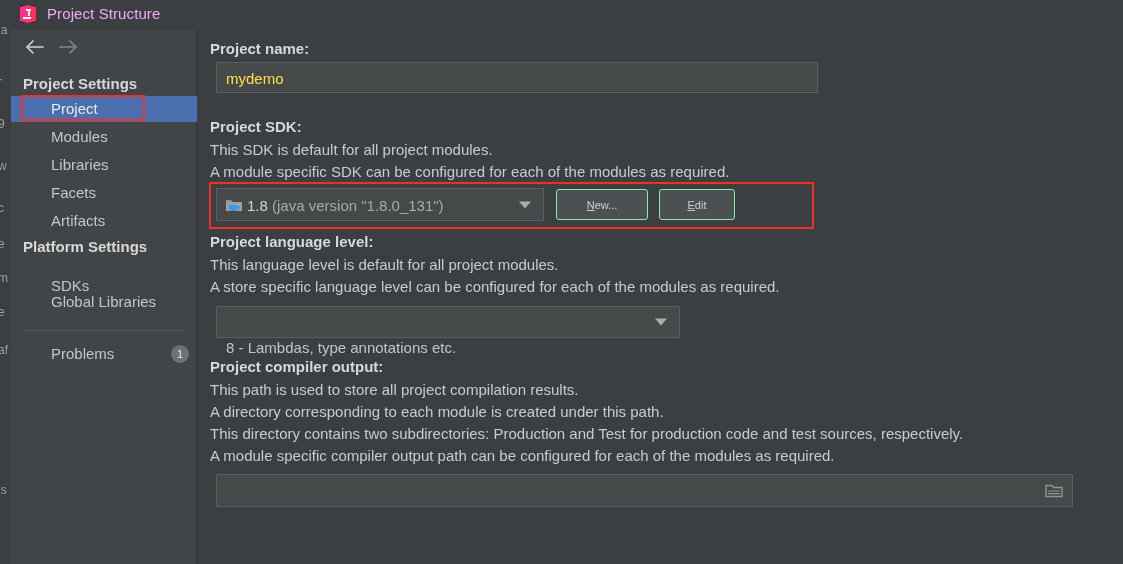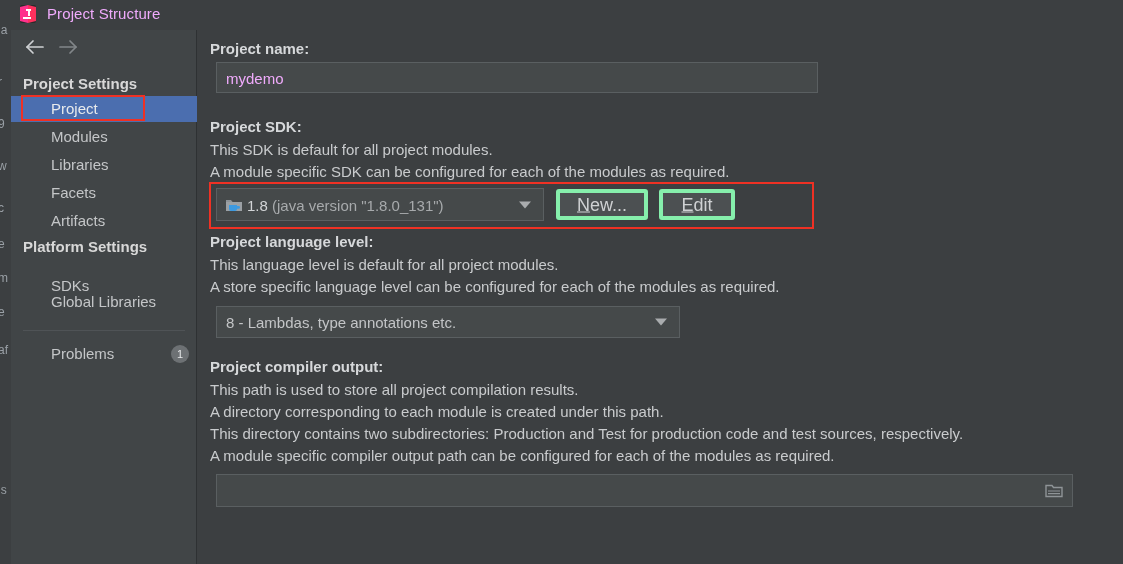--- a/index.html
+++ b/index.html
@@ -166,21 +166,21 @@
     background: #45494a;
     border: 1px solid #5a5f61;
     box-sizing: border-box;
   }
   .textfield .val {
     position: absolute;
     left: 9px;
     top: 50%;
     transform: translateY(-50%);
     font-size: 15px;
-    color: #f0abfc;
+    color: #fde047;
     white-space: nowrap;
   }
 
   
   .combo {
     position: absolute;
     background: #45494a;
     border: 1px solid #5a5f61;
     box-sizing: border-box;
   }
@@ -200,25 +200,25 @@
     width: 0; height: 0;
     border-left: 6px solid transparent;
     border-right: 6px solid transparent;
     border-top: 7px solid #a9acae;
   }
 
   
   .btn {
     position: absolute;
     background: #4c5052;
-    border: 4px solid #86efac;
+    border: 1px solid #86efac;
     border-radius: 3px;
     box-sizing: border-box;
     text-align: center;
-    font-size: 18px;
+    font-size: 11px;
     color: #cfd1d3;
   }
   .btn span.t {
     position: absolute;
     left: 0; right: 0;
     top: 50%;
     transform: translateY(-50%);
   }
   .btn .mn { text-decoration: underline; }
 
@@ -365,21 +365,21 @@
     </div>
     <div class="btn" style="left:461px; top:159px; width:76px; height:31px;">
       <span class="t"><span class="mn">E</span>dit</span>
     </div>
 
     <div class="lbl-bold" style="left:12px; top:203px;">Project language level:</div>
     <div class="lbl-norm" style="left:12px; top:226px;">This language level is default for all project modules.</div>
     <div class="lbl-norm" style="left:12px; top:248px;">A store specific language level can be configured for each of the modules as required.</div>
 
     <div class="combo" style="left:18px; top:276px; width:464px; height:32px;">
-      <span class="val" style="left:9px;">8 - Lambdas, type annotations etc.</span>
+      <span class="val" style="left:9px;margin-top:25px;">8 - Lambdas, type annotations etc.</span>
       <span class="caret"></span>
     </div>
 
     <div class="lbl-bold" style="left:12px; top:328px;">Project compiler output:</div>
     <div class="lbl-norm" style="left:12px; top:351px;">This path is used to store all project compilation results.</div>
     <div class="lbl-norm" style="left:12px; top:373px;">A directory corresponding to each module is created under this path.</div>
     <div class="lbl-norm" style="left:12px; top:395px;">This directory contains two subdirectories: Production and Test for production code and test sources, respectively.</div>
     <div class="lbl-norm" style="left:12px; top:417px;">A module specific compiler output path can be configured for each of the modules as required.</div>
 
     <div class="textfield" style="left:18px; top:444px; width:857px; height:33px;">

